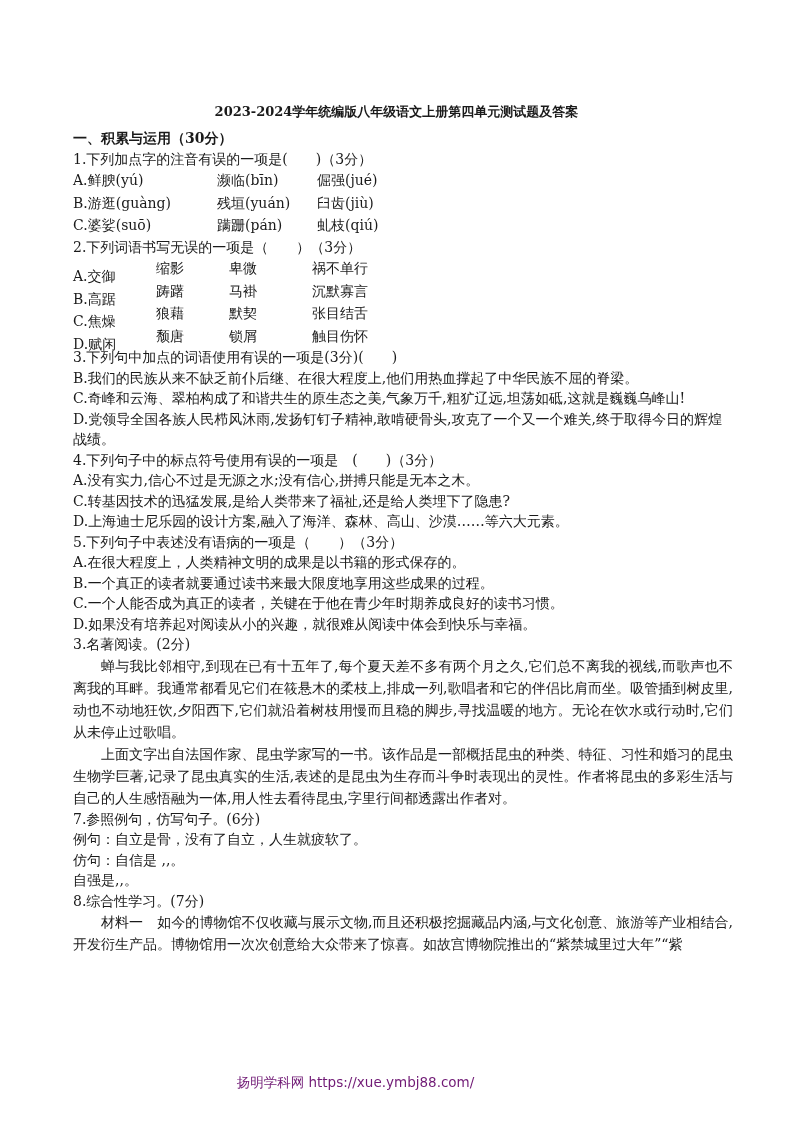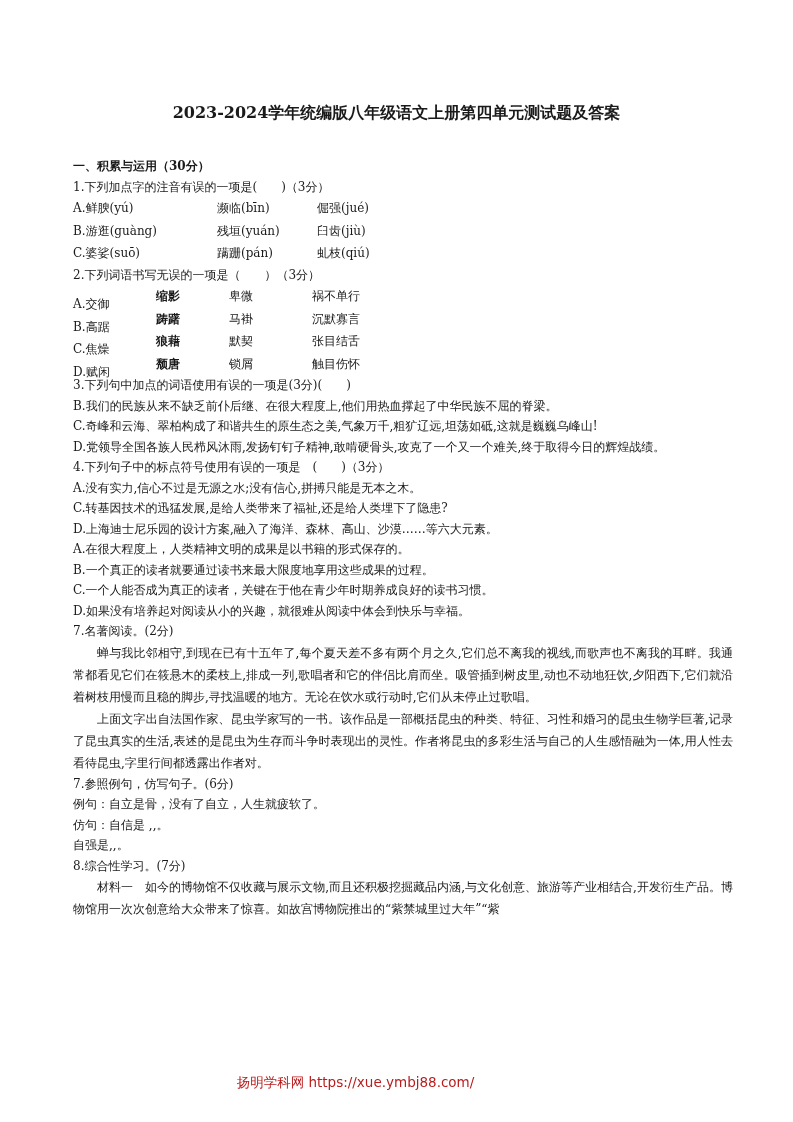--- a/index.html
+++ b/index.html
@@ -1,32 +1,32 @@
 <!DOCTYPE html>
 <html><head>
 <meta charset="utf-8">
 <style>
   html, body { margin: 0; padding: 0; background: #ffffff; }
   body { width: 793px; height: 1122px; position: relative; overflow: hidden;
          font-family: "DejaVu Serif", "Liberation Serif", serif; color: #1a1a1a; }
   .page { position: absolute; left: 0; top: 0; width: 793px; height: 1122px; }
   .title { position: absolute; left: 0; width: 793px; top: 103px; text-align: center;
-           font-size: 16px; font-weight: bold; letter-spacing: 0px;
+           font-size: 13px; font-weight: bold; letter-spacing: 0px;
            font-family: "DejaVu Serif", "Liberation Serif", serif; }
-  .content { position: absolute; left: 73px; top: 156px; width: 660px; font-size: 12px; line-height: 20.5px; }
+  .content { position: absolute; left: 73px; top: 128px; width: 660px; font-size: 14px; line-height: 20.5px; }
   .line { white-space: nowrap; height: 20.5px; }
   .sec { font-weight: bold; }
   .opt-row { display: flex; height: 22.5px; align-items: center; white-space: nowrap; }
   .opt-row span { display: inline-block; }
   .c1 { width: 125px; } .c2 { width: 100px; margin-left: 19px; } .c3 { width: 120px; }
-  .w1 { width: 83px; margin-top: 16px; } .w2 { width: 73px; font-weight: bold; } .w3 { width: 83px; } .w4 { width: 120px; }
+  .w1 { width: 83px; margin-top: 16px; } .w2 { width: 73px; } .w3 { width: 83px; } .w4 { width: 120px; }
   .para { text-indent: 2em; white-space: normal; line-height: 22px; text-align: justify; }
   .wrap { white-space: normal; line-height: 20.5px; }
   .footer { position: absolute; left: 0; width: 711px; top: 1074px; text-align: center;
-            font-family: "DejaVu Sans", "Liberation Sans", sans-serif; font-size: 13.5px; color: #b91c1c; }
+            font-family: "DejaVu Sans", "Liberation Sans", sans-serif; font-size: 13.5px; color: #701a75; }
 </style>
 </head>
 <body>
 
 <div class="page">
   <div class="title">2023-2024学年统编版八年级语文上册第四单元测试题及答案</div>
 
   <div class="content">
     <div class="line sec">一、积累与运用（30分）</div>
 
@@ -76,26 +76,27 @@
     <div class="line">3.下列句中加点的词语使用有误的一项是(3分)(　　)</div>
     <div class="line">B.我们的民族从来不缺乏前仆后继、在很大程度上,他们用热血撑起了中华民族不屈的脊梁。</div>
     <div class="line">C.奇峰和云海、翠柏构成了和谐共生的原生态之美,气象万千,粗犷辽远,坦荡如砥,这就是巍巍乌峰山!</div>
     <div class="wrap">D.党领导全国各族人民栉风沐雨,发扬钉钉子精神,敢啃硬骨头,攻克了一个又一个难关,终于取得今日的辉煌战绩。</div>
 
     <div class="line">4.下列句子中的标点符号使用有误的一项是　(　　)（3分）</div>
     <div class="line">A.没有实力,信心不过是无源之水;没有信心,拼搏只能是无本之木。</div>
     <div class="line">C.转基因技术的迅猛发展,是给人类带来了福祉,还是给人类埋下了隐患?</div>
     <div class="line">D.上海迪士尼乐园的设计方案,融入了海洋、森林、高山、沙漠……等六大元素。</div>
 
+    <div class="line">5.下列句子中表述没有语病的一项是（　　）（3分）</div>
     <div class="line">A.在很大程度上，人类精神文明的成果是以书籍的形式保存的。</div>
     <div class="line">B.一个真正的读者就要通过读书来最大限度地享用这些成果的过程。</div>
     <div class="line">C.一个人能否成为真正的读者，关键在于他在青少年时期养成良好的读书习惯。</div>
     <div class="line">D.如果没有培养起对阅读从小的兴趣，就很难从阅读中体会到快乐与幸福。</div>
 
-    <div class="line">7.名著阅读。(2分)</div>
+    <div class="line">3.名著阅读。(2分)</div>
     <div class="para">蝉与我比邻相守,到现在已有十五年了,每个夏天差不多有两个月之久,它们总不离我的视线,而歌声也不离我的耳畔。我通常都看见它们在筱悬木的柔枝上,排成一列,歌唱者和它的伴侣比肩而坐。吸管插到树皮里,动也不动地狂饮,夕阳西下,它们就沿着树枝用慢而且稳的脚步,寻找温暖的地方。无论在饮水或行动时,它们从未停止过歌唱。</div>
     <div class="para">上面文字出自法国作家、昆虫学家写的一书。该作品是一部概括昆虫的种类、特征、习性和婚习的昆虫生物学巨著,记录了昆虫真实的生活,表述的是昆虫为生存而斗争时表现出的灵性。作者将昆虫的多彩生活与自己的人生感悟融为一体,用人性去看待昆虫,字里行间都透露出作者对。</div>
 
     <div class="line">7.参照例句，仿写句子。(6分)</div>
     <div class="line">例句：自立是骨，没有了自立，人生就疲软了。</div>
     <div class="line">仿句：自信是 ,,。</div>
     <div class="line">自强是,,。</div>
 
     <div class="line">8.综合性学习。(7分)</div>
     <div class="para">材料一　如今的博物馆不仅收藏与展示文物,而且还积极挖掘藏品内涵,与文化创意、旅游等产业相结合,开发衍生产品。博物馆用一次次创意给大众带来了惊喜。如故宫博物院推出的“紫禁城里过大年”“紫</div>

